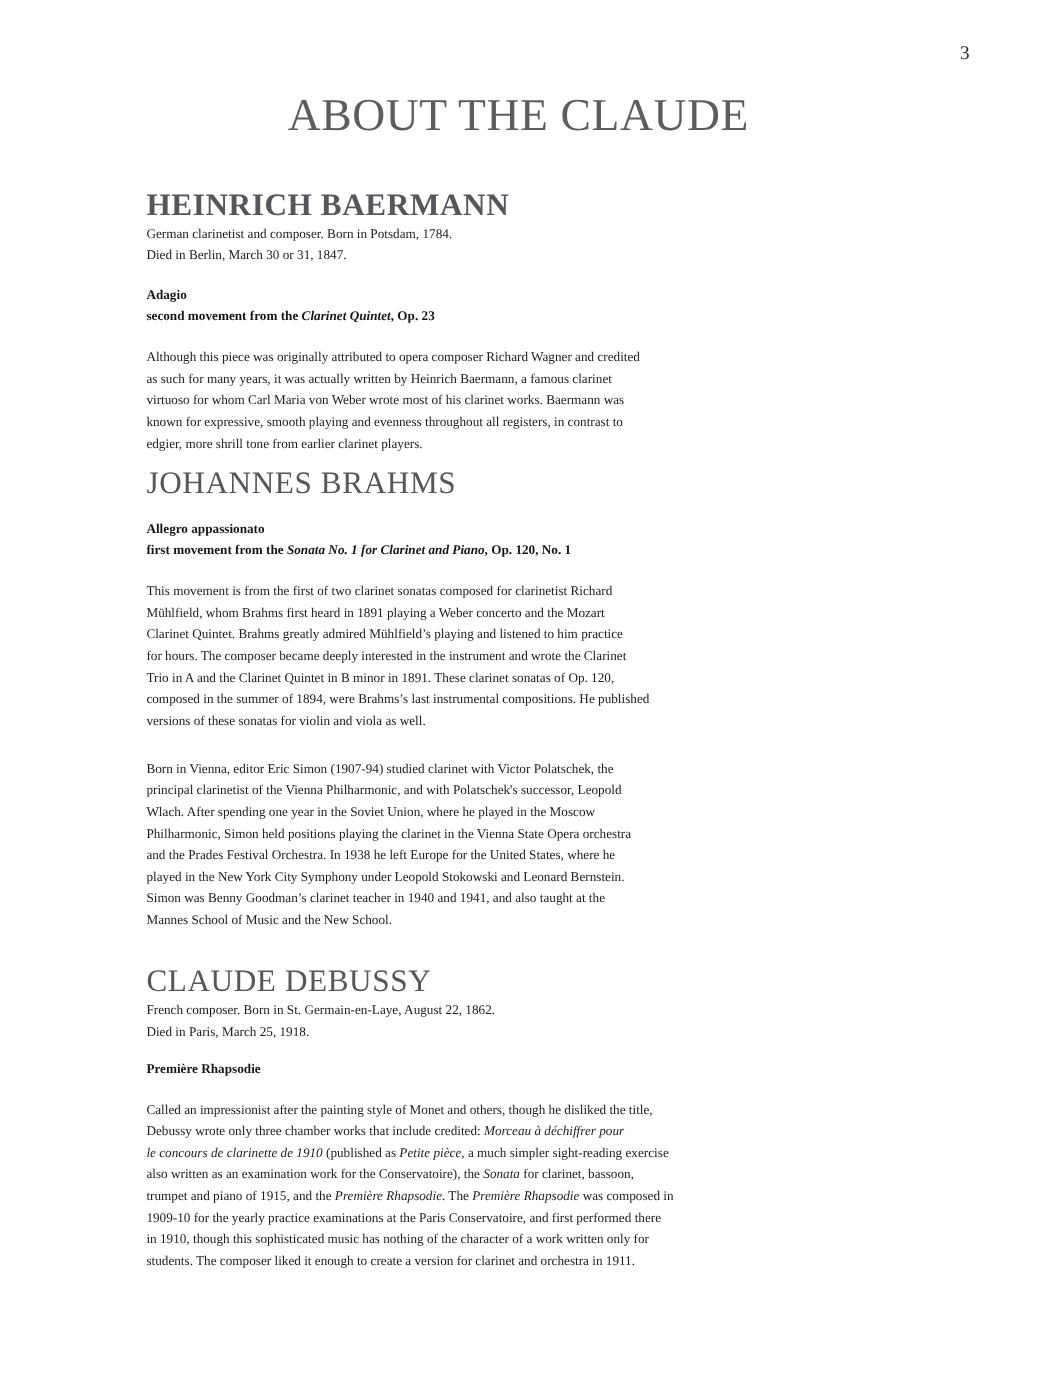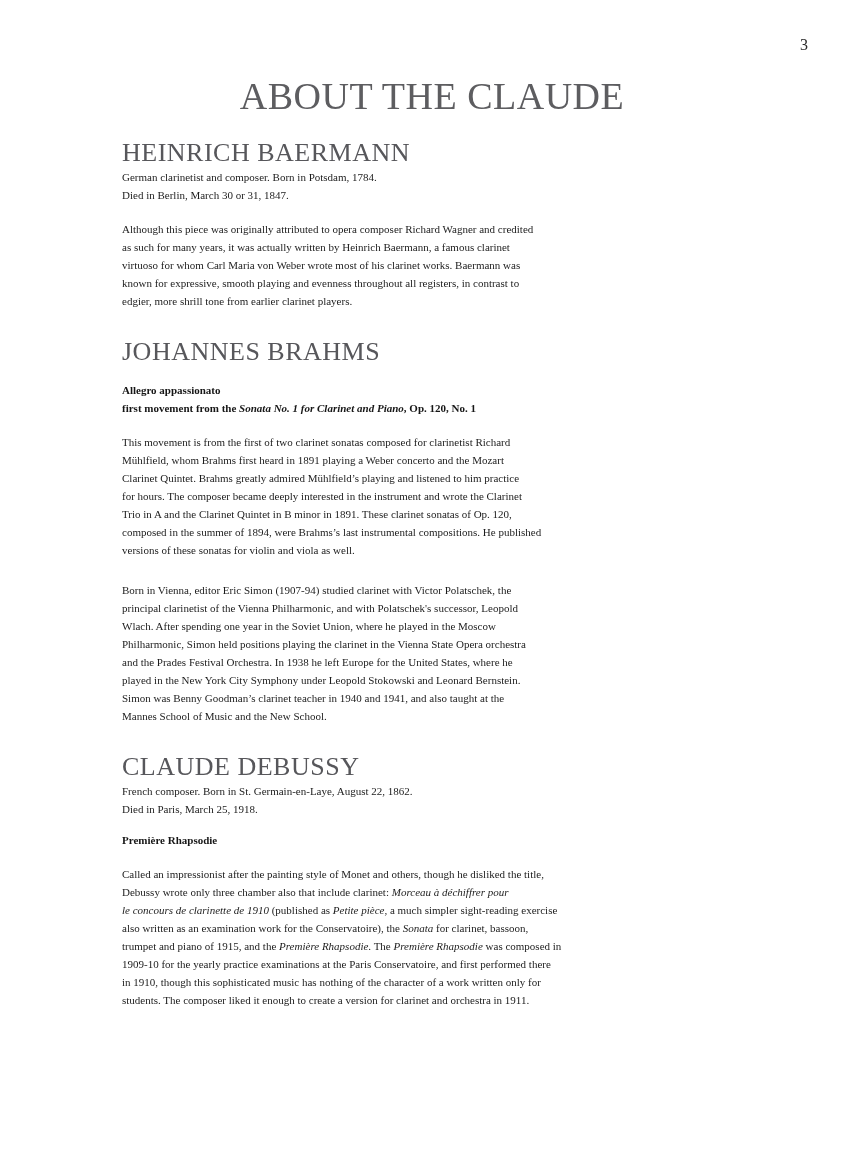--- a/index.html
+++ b/index.html
@@ -34,22 +34,22 @@
     width: 724px;
   }
   .composer-name {
     margin: 0;
     font-size: 26px;
     line-height: 30px;
     font-weight: normal;
     color: #57575b;
     letter-spacing: 0.5px;
   }
-  .sec1 .composer-name { margin-top: 20px; }
-  .sec2 .composer-name { margin-top: 27px; }
+  .sec1 .composer-name { margin-top: 38px; font-weight: bold; }
+  .sec2 .composer-name { margin-top: 9px; }
   .sec3 .composer-name { margin-top: 27px; }
   .bio, .work, .para {
     margin: 0;
     white-space: pre-line;
     font-size: 11px;
     line-height: 18px;
   }
   .bio { margin-top: 0; }
   .work { font-weight: bold; color: #161616; }
   .sec1 .work { margin-top: 15px; }
@@ -65,20 +65,22 @@
 <div class="page">
   <div class="page-number">3</div>
   <h1 class="doc-title">ABOUT THE CLAUDE</h1>
 
   <div class="content">
 
     <section class="sec1">
       <h2 class="composer-name">HEINRICH BAERMANN</h2>
       <p class="bio">German clarinetist and composer. Born in Potsdam, 1784.
 Died in Berlin, March 30 or 31, 1847.</p>
+      <p class="work"><span>Adagio
+second movement from the </span><span class="it">Clarinet Quintet</span><span>, Op. 23</span></p>
       <p class="para"><span>Although this piece was originally attributed to opera composer Richard Wagner and credited
 as such for many years, it was actually written by Heinrich Baermann, a famous clarinet
 virtuoso for whom Carl Maria von Weber wrote most of his clarinet works. Baermann was
 known for expressive, smooth playing and evenness throughout all registers, in contrast to
 edgier, more shrill tone from earlier clarinet players.</span></p>
     </section>
 
     <section class="sec2">
       <h2 class="composer-name">JOHANNES BRAHMS</h2>
       <p class="work"><span>Allegro appassionato
@@ -99,21 +101,21 @@
 Simon was Benny Goodman’s clarinet teacher in 1940 and 1941, and also taught at the
 Mannes School of Music and the New School.</span></p>
     </section>
 
     <section class="sec3">
       <h2 class="composer-name">CLAUDE DEBUSSY</h2>
       <p class="bio">French composer. Born in St. Germain-en-Laye, August 22, 1862.
 Died in Paris, March 25, 1918.</p>
       <p class="work"><span>Première Rhapsodie</span></p>
       <p class="para"><span>Called an impressionist after the painting style of Monet and others, though he disliked the title,
-Debussy wrote only three chamber also that include clarinet: </span><span class="it">Morceau à déchiffrer pour
+Debussy wrote only three chamber works that include credited: </span><span class="it">Morceau à déchiffrer pour
 le concours de clarinette de 1910</span><span> (published as </span><span class="it">Petite pièce</span><span>, a much simpler sight-reading exercise
 also written as an examination work for the Conservatoire), the </span><span class="it">Sonata</span><span> for clarinet, bassoon,
 trumpet and piano of 1915, and the </span><span class="it">Première Rhapsodie</span><span>. The </span><span class="it">Première Rhapsodie</span><span> was composed in
 1909-10 for the yearly practice examinations at the Paris Conservatoire, and first performed there
 in 1910, though this sophisticated music has nothing of the character of a work written only for
 students. The composer liked it enough to create a version for clarinet and orchestra in 1911.</span></p>
     </section>
 
   </div>
 </div>

